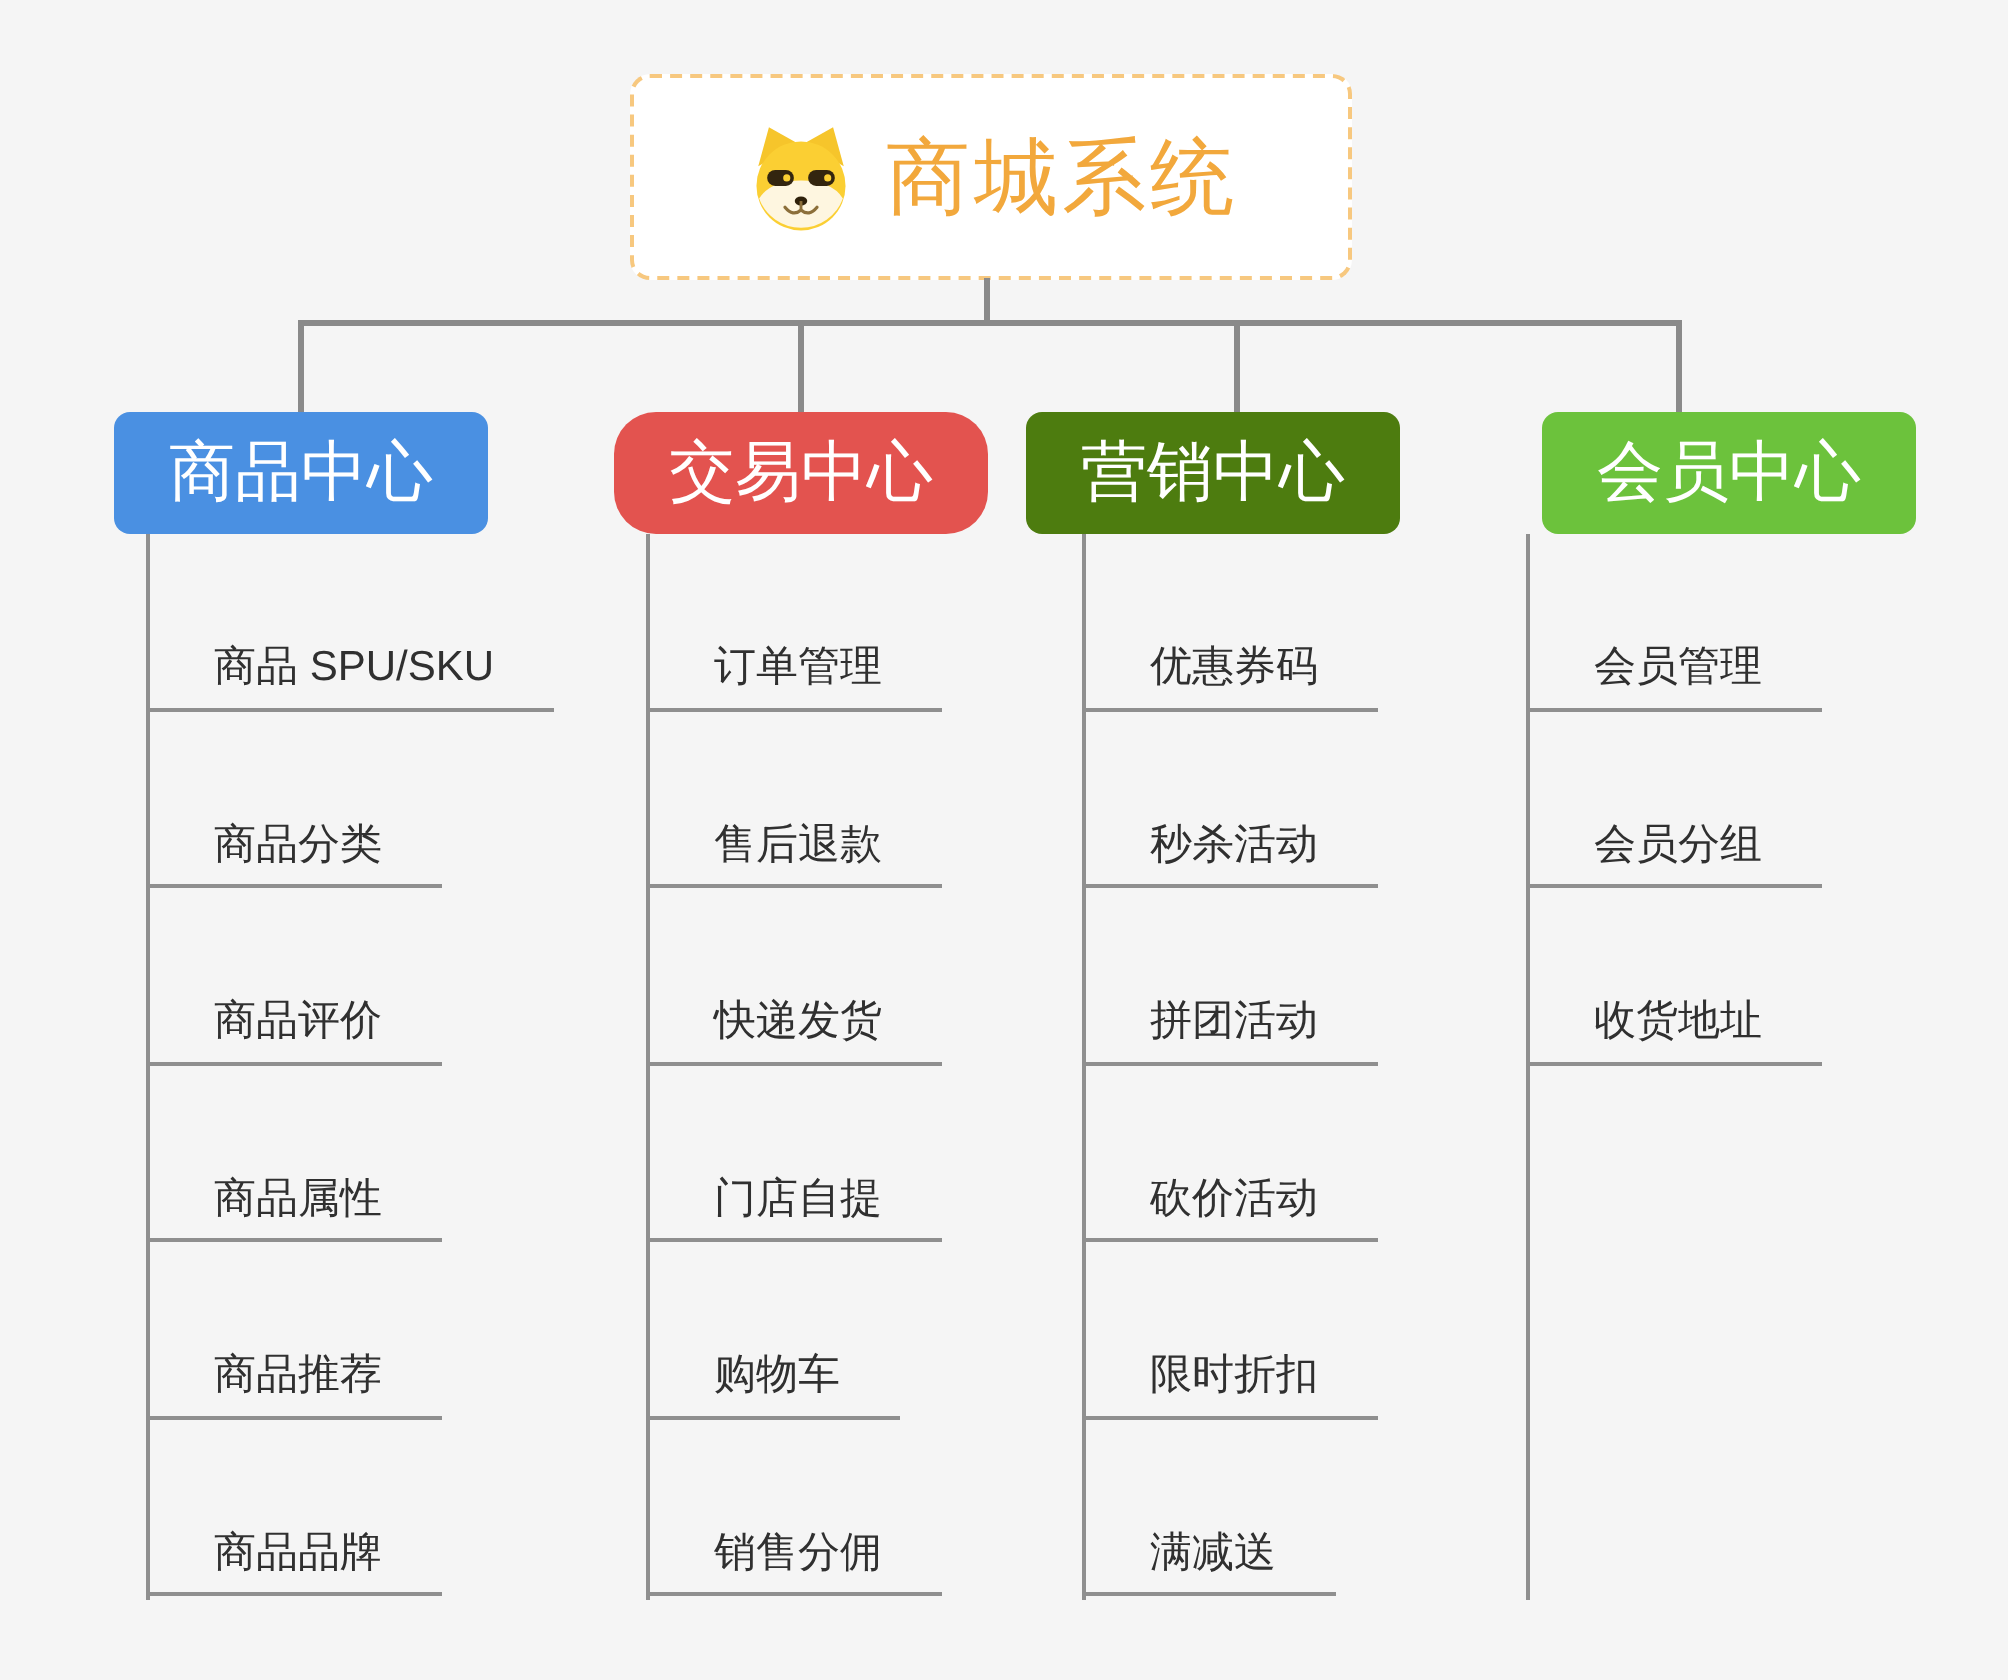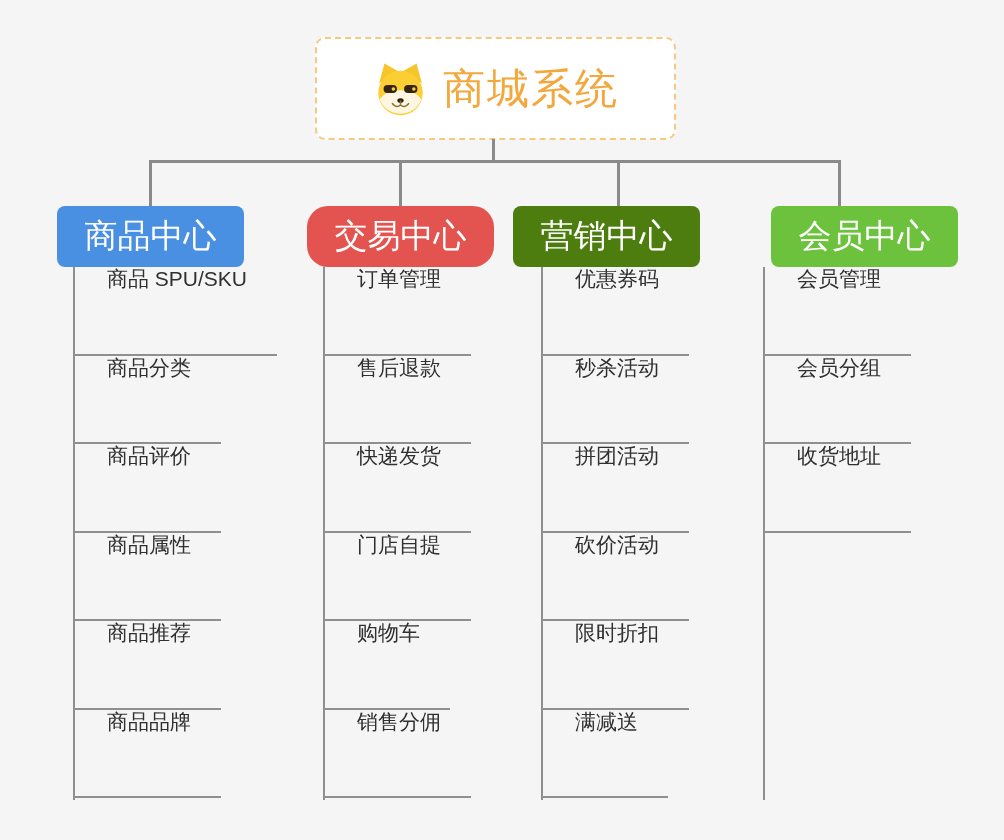--- a/index.html
+++ b/index.html
@@ -49,21 +49,21 @@
   .spine-2 { left: 323px; }
   .spine-3 { left: 541px; }
   .spine-4 { left: 763px; }
 
   
   .col { position: absolute; top: 267px; }
   .col-1 { left: 73px; }
   .col-2 { left: 323px; }
   .col-3 { left: 541px; }
   .col-4 { left: 763px; }
-  .cell { height: 88.5px; display: flex; }
+  .cell { height: 88.5px; display: flex; align-items: flex-end; }
   .leaf {
     display: inline-block;
     padding: 0 30px 8px 34px;
     border-bottom: 2px solid #8f8f8f;
     font-size: 21px; color: #303030; line-height: 1.1;
     white-space: nowrap;
   }
 </style>
 </head>
 <body>

